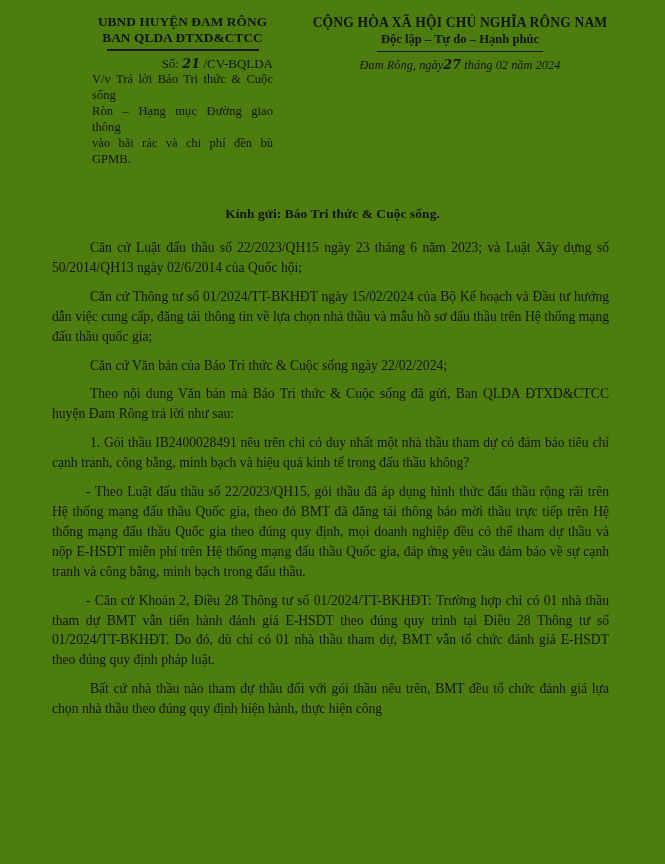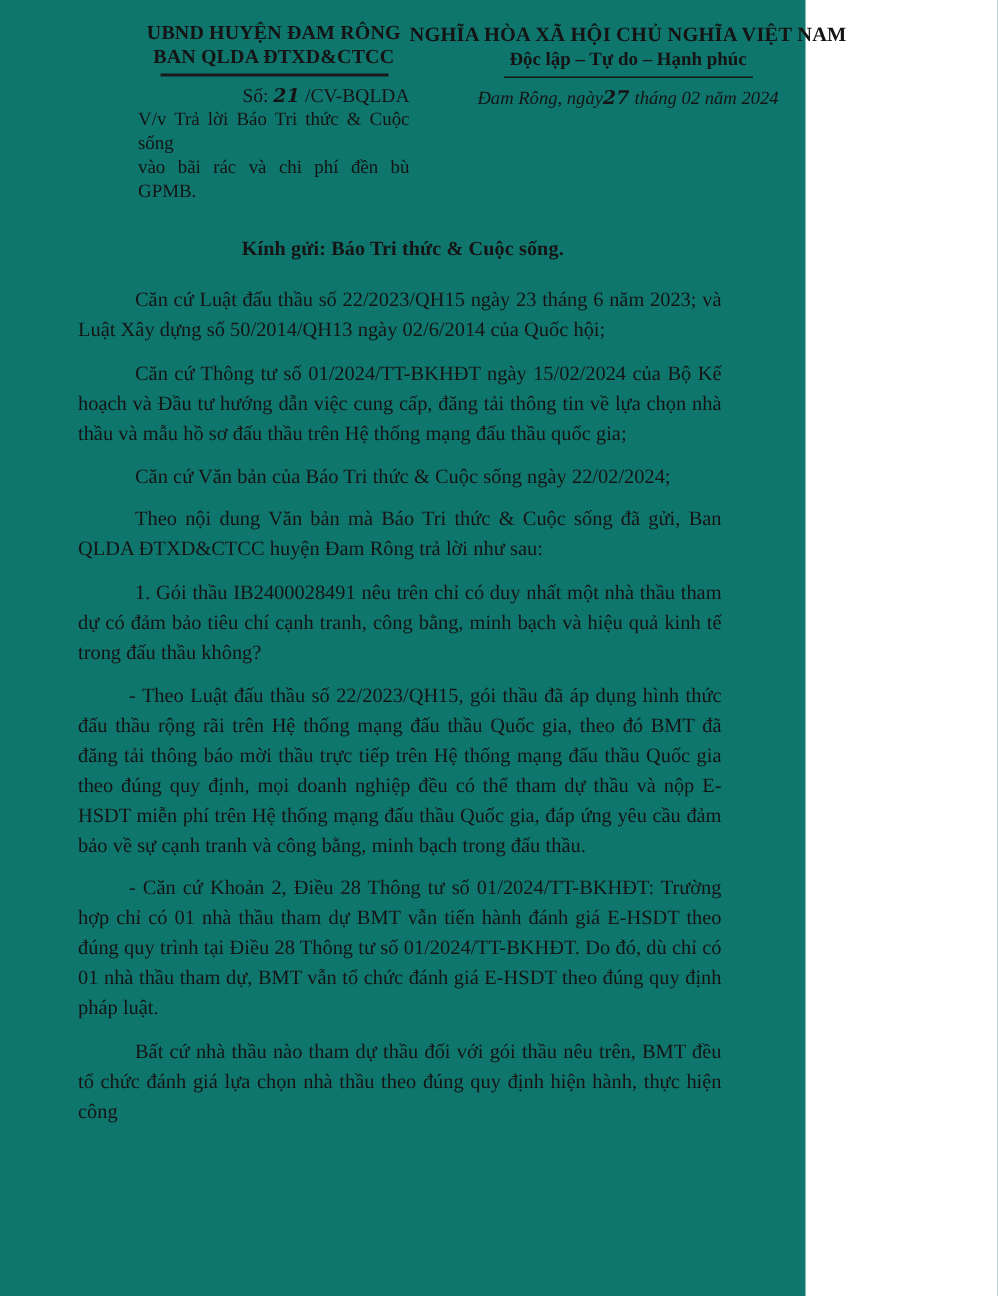--- a/index.html
+++ b/index.html
@@ -11,25 +11,25 @@
   body {
     width: 665px;
     height: 864px;
     overflow: hidden;
     font-family: "Liberation Serif", "DejaVu Serif", serif;
     color: #141414;
     position: relative;
   }
   .page {
     position: relative;
-    width: 537px;
+    width: 665px;
     height: 864px;
     padding: 0;
     box-sizing: border-box;
-    background: #0f766e;
+    background: #4d7c0f;
   }
 
   
   .header {
     display: flex;
     flex-direction: row;
     align-items: flex-start;
     padding: 14px 18px 0 18px;
     box-sizing: border-box;
   }
@@ -112,21 +112,21 @@
     line-height: 1.27;
     margin-top: 0px;
     word-spacing: 0.2px;
   }
 
   
   .kinhgui {
     text-align: center;
     font-size: 13.4px;
     font-weight: bold;
-    margin-top: 22px;
+    margin-top: 38px;
     letter-spacing: 0.1px;
   }
 
   
   .body {
     padding: 0 56px 0 52px;
     box-sizing: border-box;
     margin-top: 16px;
   }
   p.para {
@@ -154,26 +154,27 @@
       <div class="rule-org"></div>
 
       <div class="sonum">
         <span>Số:</span>
         <span class="hw">21</span>
         <span>/CV-BQLDA</span>
       </div>
 
       <div class="vv-block">
         <div>V/v Trả lời Báo Tri thức &amp; Cuộc sống</div>
+        <div>Ròn – Hạng mục Đường giao thông</div>
         <div>vào bãi rác và chi phí đền bù GPMB.</div>
       </div>
     </div>
 
     <div class="hdr-right">
-      <div class="nation-line">NGHĨA HÒA XÃ HỘI CHỦ NGHĨA VIỆT NAM</div>
+      <div class="nation-line">CỘNG HÒA XÃ HỘI CHỦ NGHĨA RÔNG NAM</div>
       <div class="motto-line">Độc lập – Tự do – Hạnh phúc</div>
       <div class="rule-motto"></div>
       <div class="date-line">
         <span>Đam Rông,</span>
         <span>ngày</span><span class="hw">27</span>
         <span>tháng</span>
         <span>02</span>
         <span>năm</span>
         <span>2024</span>
       </div>

